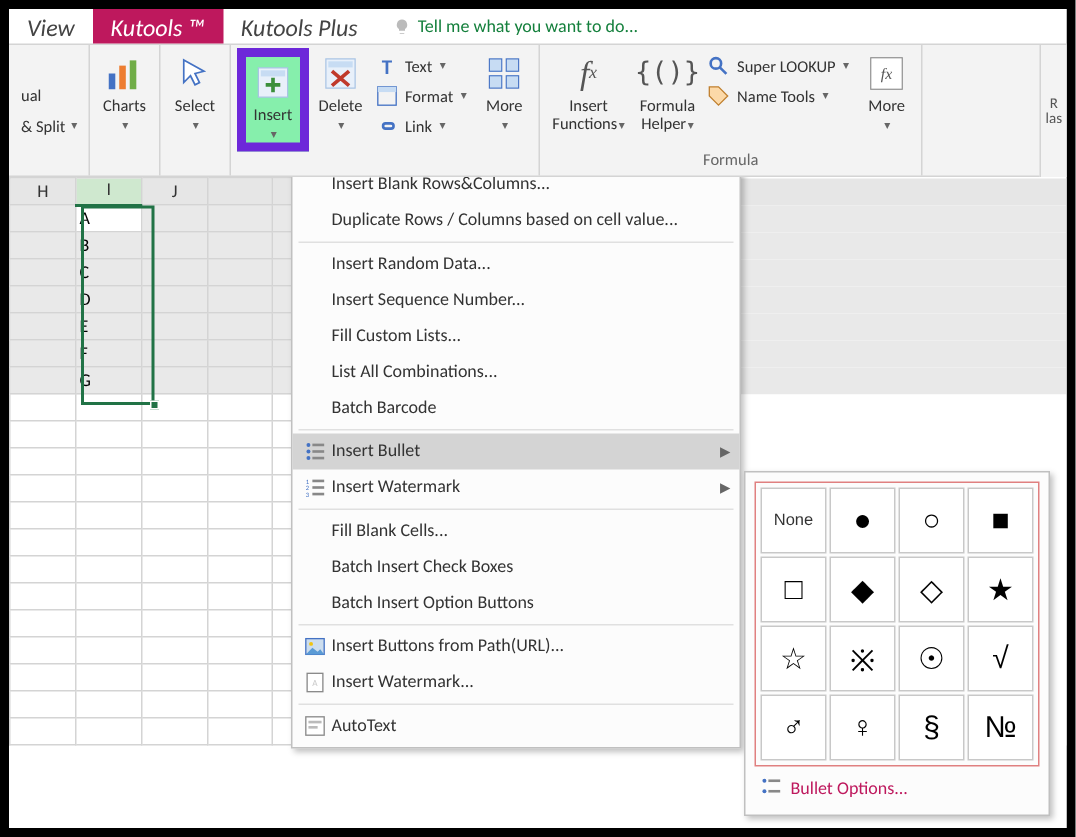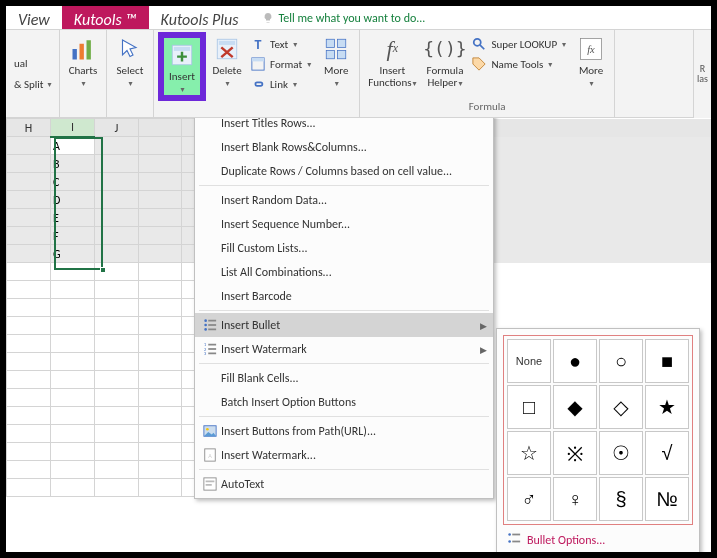--- a/index.html
+++ b/index.html
@@ -705,24 +705,20 @@
             <td style="border:none;"></td>
           </tr>
     </tbody>
       </table>
     <div class="sel-border" style="left:48px;top:19px;width:49px;height:133px;"></div>
     <div class="fill-handle" style="left:94px;top:149px;"></div>
 
     <div class="dropdown-menu" style="left:188px;top:-10px;width:300px;">
       <div class="menu-item">
           <span class="menu-icon"></span>
-          <span>Insert Titles Rows...</span>
-        </div>
-      <div class="menu-item">
-          <span class="menu-icon"></span>
           <span>Insert Blank Rows&amp;Columns...</span>
         </div>
       <div class="menu-item">
           <span class="menu-icon"></span>
           <span>Duplicate Rows / Columns based on cell value...</span>
         </div>
       <div class="menu-sep"></div>
       <div class="menu-item">
           <span class="menu-icon"></span>
           <span>Insert Random Data...</span>
@@ -734,21 +730,21 @@
       <div class="menu-item">
           <span class="menu-icon"></span>
           <span>Fill Custom Lists...</span>
         </div>
       <div class="menu-item">
           <span class="menu-icon"></span>
           <span>List All Combinations...</span>
         </div>
       <div class="menu-item">
           <span class="menu-icon"></span>
-          <span>Insert Barcode</span>
+          <span>Batch Barcode</span>
         </div>
       <div class="menu-sep"></div>
       <div class="menu-item highlight">
         <span class="menu-icon">
             <svg width="14" height="14" viewBox="0 0 16 16">
               <circle cx="3" cy="3" r="1.5" fill="#4472c4"></circle>
               <rect x="6" y="2" width="9" height="2" fill="#888"></rect>
               <circle cx="3" cy="8" r="1.5" fill="#4472c4"></circle>
               <rect x="6" y="7" width="9" height="2" fill="#888"></rect>
               <circle cx="3" cy="13" r="1.5" fill="#4472c4"></circle>
@@ -772,20 +768,24 @@
         <span>Insert Watermark</span>
         <span class="submenu-arrow">▶</span>
       </div>
       <div class="menu-sep"></div>
       <div class="menu-item">
           <span class="menu-icon"></span>
           <span>Fill Blank Cells...</span>
         </div>
       <div class="menu-item">
           <span class="menu-icon"></span>
+          <span>Batch Insert Check Boxes</span>
+        </div>
+      <div class="menu-item">
+          <span class="menu-icon"></span>
           <span>Batch Insert Option Buttons</span>
         </div>
       <div class="menu-sep"></div>
       <div class="menu-item">
           <span class="menu-icon">
             <svg width="14" height="14" viewBox="0 0 16 16">
               <rect x="1" y="2" width="14" height="12" fill="#cde" stroke="#4472c4"></rect>
               <circle cx="5" cy="6" r="1.5" fill="#f1c40f"></circle>
               <path d="M1 14l5-5 4 3 2-2 3 4z" fill="#5b9bd5"></path>
             </svg>
@@ -807,21 +807,21 @@
             <svg width="14" height="14" viewBox="0 0 16 16">
               <rect x="1" y="1" width="14" height="14" fill="#fff" stroke="#888"></rect>
               <rect x="3" y="4" width="10" height="2" fill="#bbb"></rect>
               <rect x="3" y="8" width="7" height="2" fill="#bbb"></rect>
             </svg>
           </span>
           <span>AutoText</span>
         </div>
     </div>
 
-    <div class="bullet-palette" style="left:490px;top:210px;">
+    <div class="bullet-palette" style="left:490px;top:196px;">
       <div class="palette-grid">
         <div class="palette-cell none-cell">None</div>
         <div class="palette-cell">●</div>
         <div class="palette-cell">○</div>
         <div class="palette-cell">■</div>
         <div class="palette-cell">□</div>
         <div class="palette-cell">◆</div>
         <div class="palette-cell">◇</div>
         <div class="palette-cell">★</div>
         <div class="palette-cell">☆</div>

